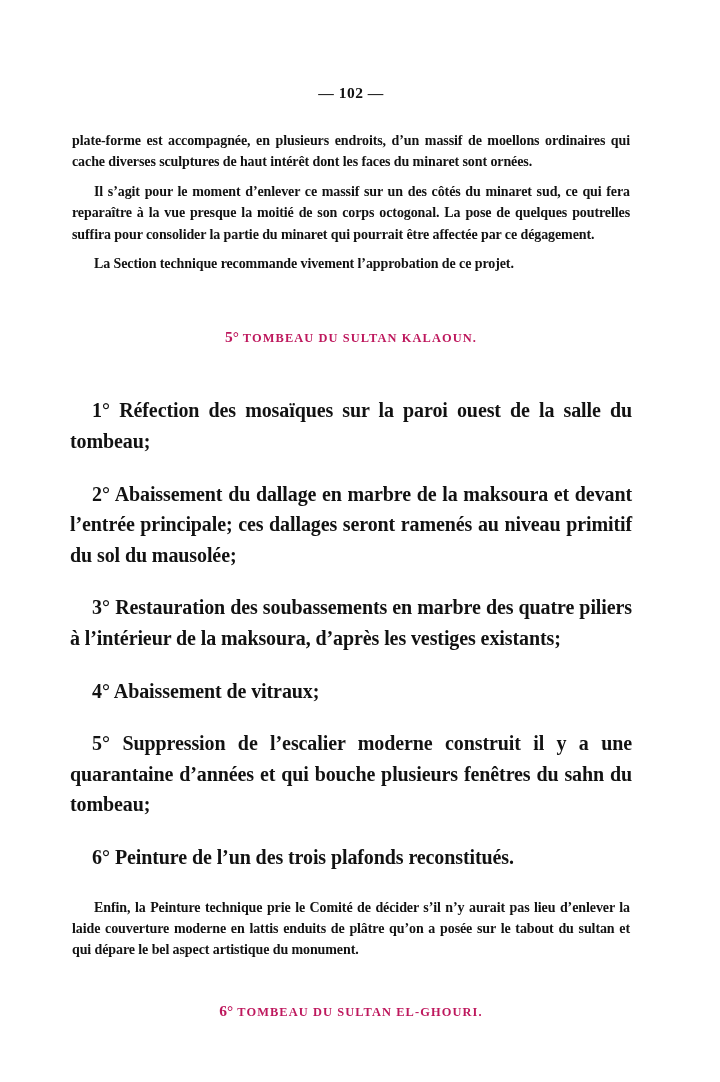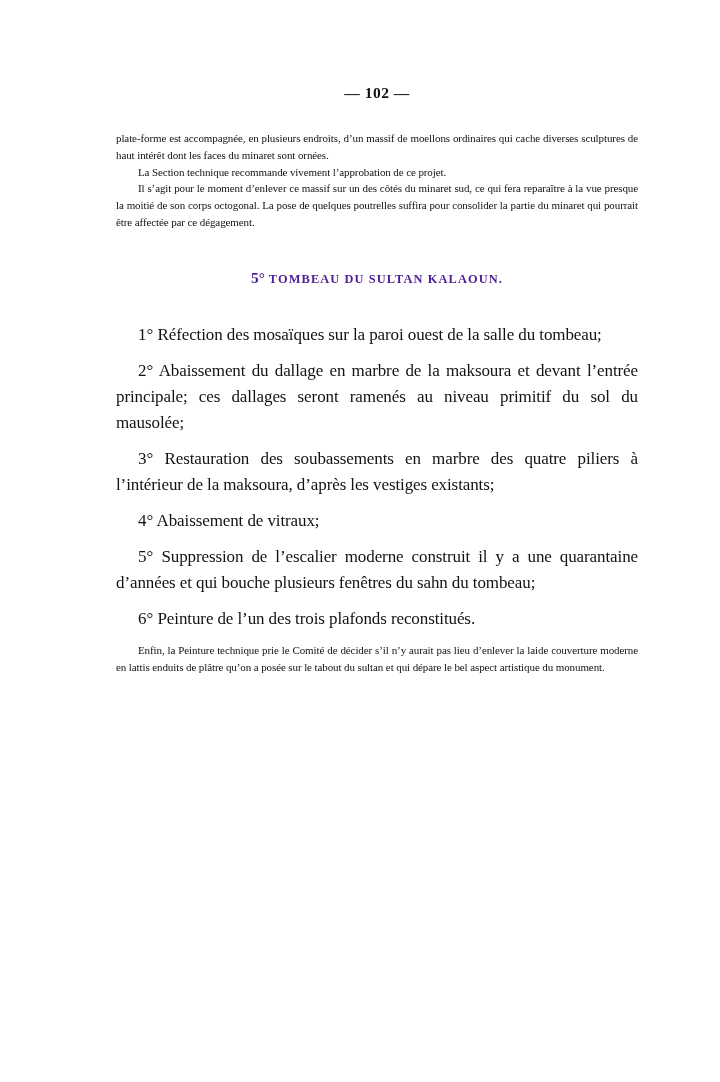--- a/index.html
+++ b/index.html
@@ -11,36 +11,36 @@
     height: 1082px;
     background: #ffffff;
     font-family: "Liberation Serif", serif;
     color: #1a1a1a;
   }
   .page {
     position: relative;
     width: 720px;
     height: 924px;
     box-sizing: border-box;
-    padding: 84px 82px 40px 116px;
+    padding: 84px 82px 40px 64px;
   }
   .page-number {
     text-align: center;
     font-size: 15.5px;
     font-weight: bold;
     letter-spacing: 0.5px;
     margin: 0 0 28px 0;
     color: #111;
   }
   .para {
-    font-size: 11px;
+    font-size: 14px;
     line-height: 1.53;
     text-align: justify;
-    margin: 0;
-    font-weight: normal;
+    margin: 8px;
+    font-weight: bold;
     letter-spacing: -0.1px;
     color: #121212;
     -webkit-font-smoothing: none;
   }
   .para.first {
     text-indent: 0;
   }
   .para.indent {
     text-indent: 22px;
   }
@@ -49,51 +49,51 @@
   }
   .gap-sm { height: 10px; }
   .gap-md { height: 17px; }
   .gap-lg { height: 30px; }
 
   .section-head {
     text-align: center;
     font-size: 12.4px;
     font-weight: bold;
     letter-spacing: 1.1px;
-    margin: 8px;
-    color: #4c1d95;
+    margin: 16px;
+    color: #be185d;
   }
   .section-head .num {
     font-size: 15.5px;
     letter-spacing: 0;
   }
   .item {
-    font-size: 17px;
+    font-size: 20px;
     line-height: 1.53;
     text-align: justify;
-    margin: 0;
-    font-weight: normal;
+    margin: 6px;
+    font-weight: bold;
     text-indent: 22px;
     letter-spacing: -0.1px;
     color: #121212;
   }
   .item .marker {
     letter-spacing: 0;
   }
 </style>
 </head>
 <body>
 
 <div class="page">
 
   <div class="page-number">— 102 —</div>
 
   <p class="para first">plate-forme est accompagnée, en plusieurs endroits, d’un massif de moellons ordinaires qui cache diverses sculptures de haut intérêt dont les faces du minaret sont ornées.</p>
+  <p class="para indent">Il s’agit pour le moment d’enlever ce massif sur un des côtés du minaret sud, ce qui fera reparaître à la vue presque la moitié de son corps octogonal. La pose de quelques poutrelles suffira pour consolider la partie du minaret qui pourrait être affectée par ce dégagement.</p>
   <p class="para indent">La Section technique recommande vivement l’approbation de ce projet.</p>
-  <p class="para indent">Il s’agit pour le moment d’enlever ce massif sur un des côtés du minaret sud, ce qui fera reparaître à la vue presque la moitié de son corps octogonal. La pose de quelques poutrelles suffira pour consolider la partie du minaret qui pourrait être affectée par ce dégagement.</p>
 
   <div class="gap-lg"></div>
 
   <div class="section-head">
     <span class="num">5°</span>
     <span>TOMBEAU DU SULTAN KALAOUN.</span>
   </div>
 
   <div class="gap-md"></div>
 
@@ -139,17 +139,21 @@
     <span class="marker">6°</span>
     <span>Peinture de l’un des trois plafonds reconstitués.</span>
   </p>
 
   <div class="gap-sm"></div>
 
   <p class="para indent">Enfin, la Peinture technique prie le Comité de décider s’il n’y aurait pas lieu d’enlever la laide couverture moderne en lattis enduits de plâtre qu’on a posée sur le tabout du sultan et qui dépare le bel aspect artistique du monument.</p>
 
   <div class="gap-md"></div>
 
+  <div class="section-head">
+    <span class="num">6°</span>
+    <span>TOMBEAU DU SULTAN EL-GHOURI.</span>
+  </div>
 
   <div class="gap-md"></div>
 
 
 </div>
 
 </body></html>

